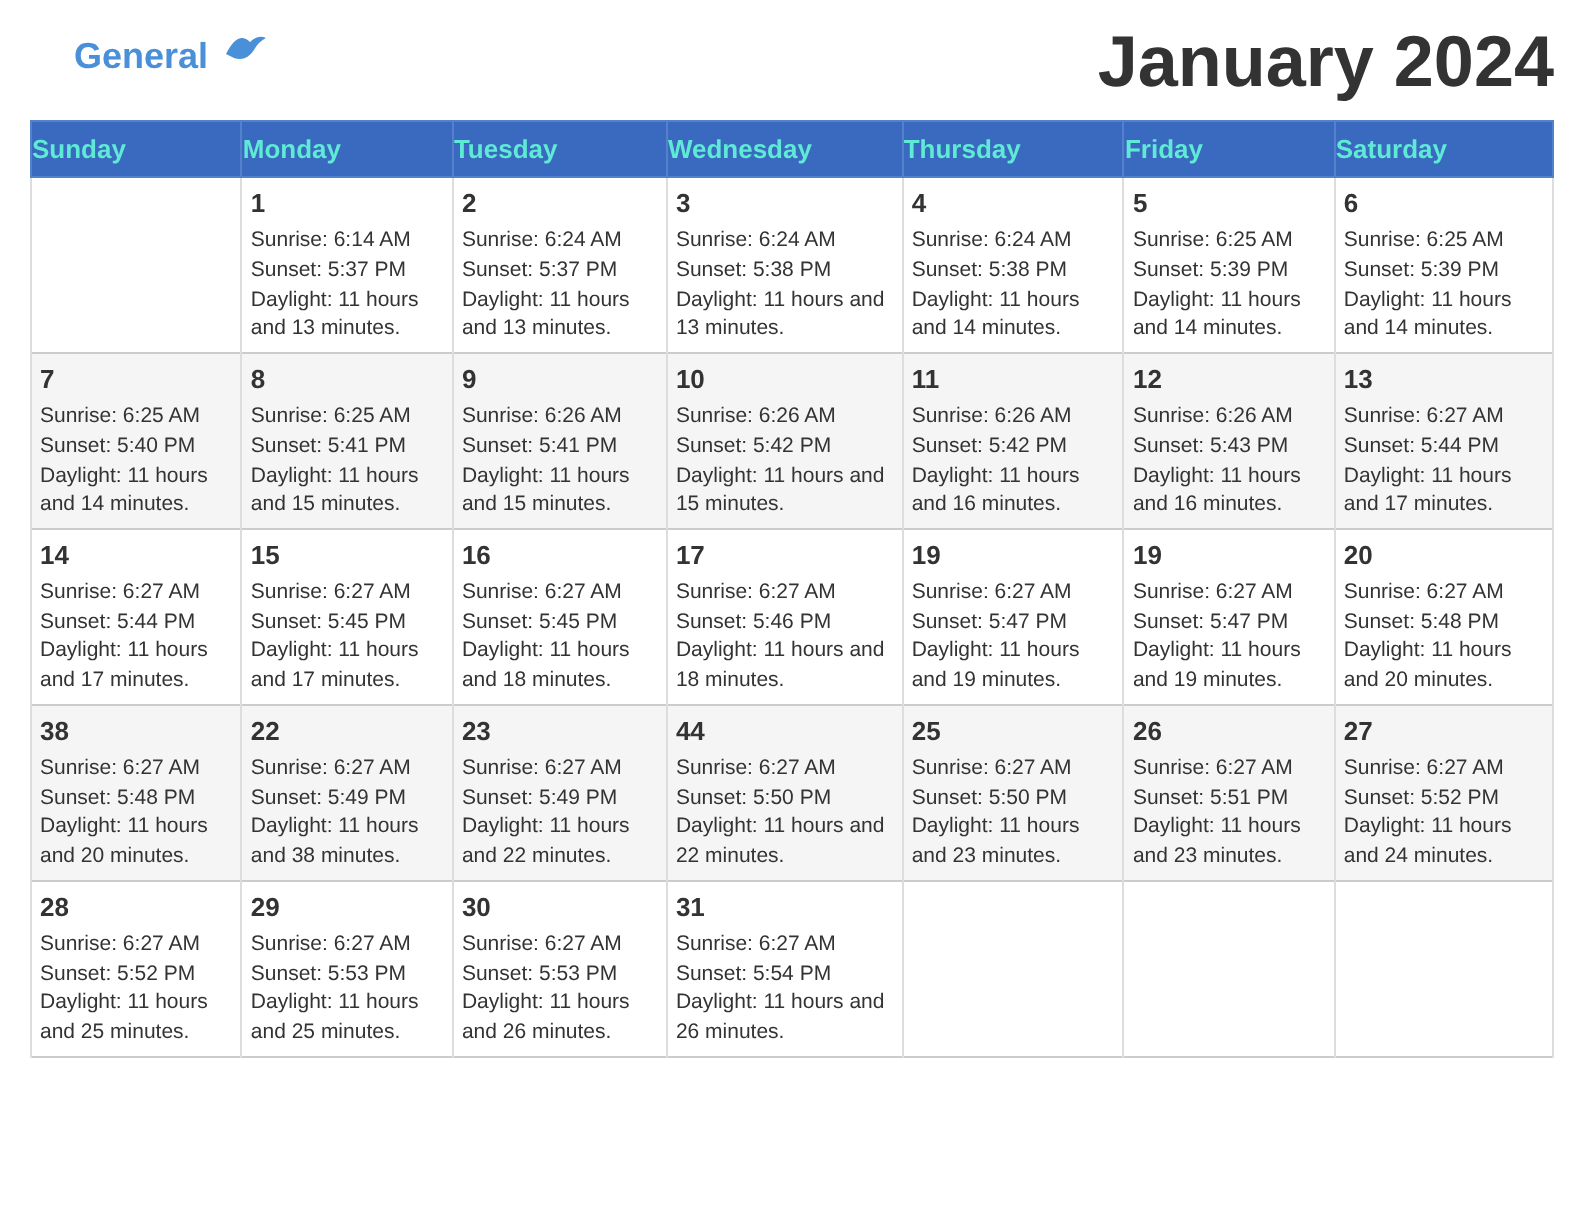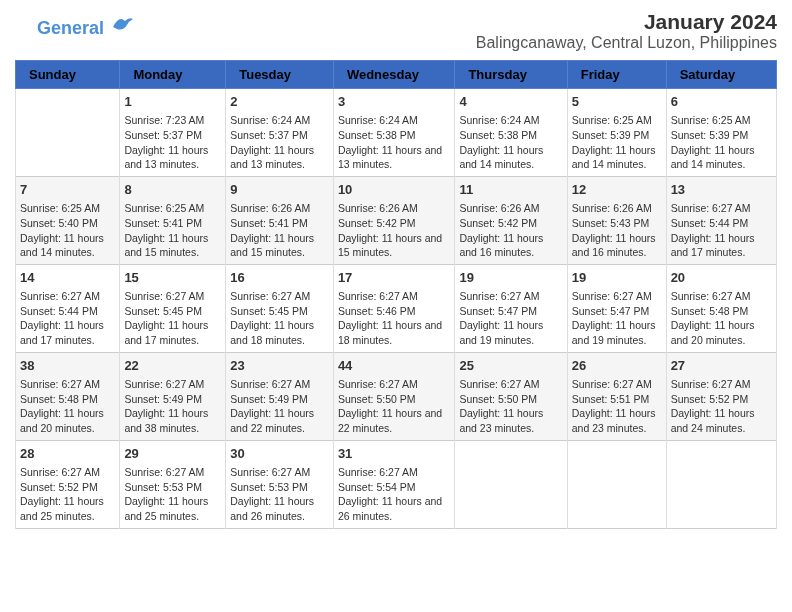--- a/index.html
+++ b/index.html
@@ -32,37 +32,37 @@
     }
     .logo-icon {
       width: 24px;
       height: 24px;
       margin-left: 2px;
     }
     .title-block {
       text-align: right;
     }
     .main-title {
-      font-size: 21px;
+      font-size: 36px;
       font-weight: bold;
       color: #333;
     }
     .subtitle {
       font-size: 16px;
       color: #555;
     }
     table {
       width: 100%;
       border-collapse: collapse;
       font-size: 11px;
     }
     thead tr th {
       background-color: #3a6abf;
-      color: #000000;
-      padding: 6px 13px;
+      color: #5eead4;
+      padding: 6px 0;
       text-align: left;
       font-size: 13px;
       font-weight: bold;
       border: 1px solid #5580cc;
     }
     tbody tr {
       border-bottom: 1px solid #ccc;
     }
     tbody tr td {
       padding: 4px;
@@ -100,42 +100,41 @@
           <span>General</span>
           <svg class="logo-icon" viewBox="0 0 24 18" fill="none" xmlns="http://www.w3.org/2000/svg">
             <path d="M2 14 Q8 2 14 8 Q18 4 22 6 Q18 8 16 12 Q12 18 6 16 Z" fill="#4a90d9"></path>
           </svg>
         </div>
       </div>
     </div>
   </div>
   <div class="title-block">
     <div class="main-title">January 2024</div>
-    <div class="subtitle">Balingcanaway, Central Luzon, Philippines</div>
   </div>
 </div>
 
 <table>
   <thead>
     <tr>
     <th>Sunday</th>
         <th>Monday</th>
         <th>Tuesday</th>
         <th>Wednesday</th>
         <th>Thursday</th>
         <th>Friday</th>
         <th>Saturday</th>
       </tr>
   </thead>
   <tbody id="calendar-body">
   <tr>
         <td></td>
         <td>
           <div class="day-number">1</div>
-          <div class="day-info">Sunrise: 7:23 AM</div>
+          <div class="day-info">Sunrise: 6:14 AM</div>
           <div class="day-info">Sunset: 5:37 PM</div>
           <div class="day-info">Daylight: 11 hours and 13 minutes.</div>
         </td>
         <td>
           <div class="day-number">2</div>
           <div class="day-info">Sunrise: 6:24 AM</div>
           <div class="day-info">Sunset: 5:37 PM</div>
           <div class="day-info">Daylight: 11 hours and 13 minutes.</div>
         </td>
         <td>

